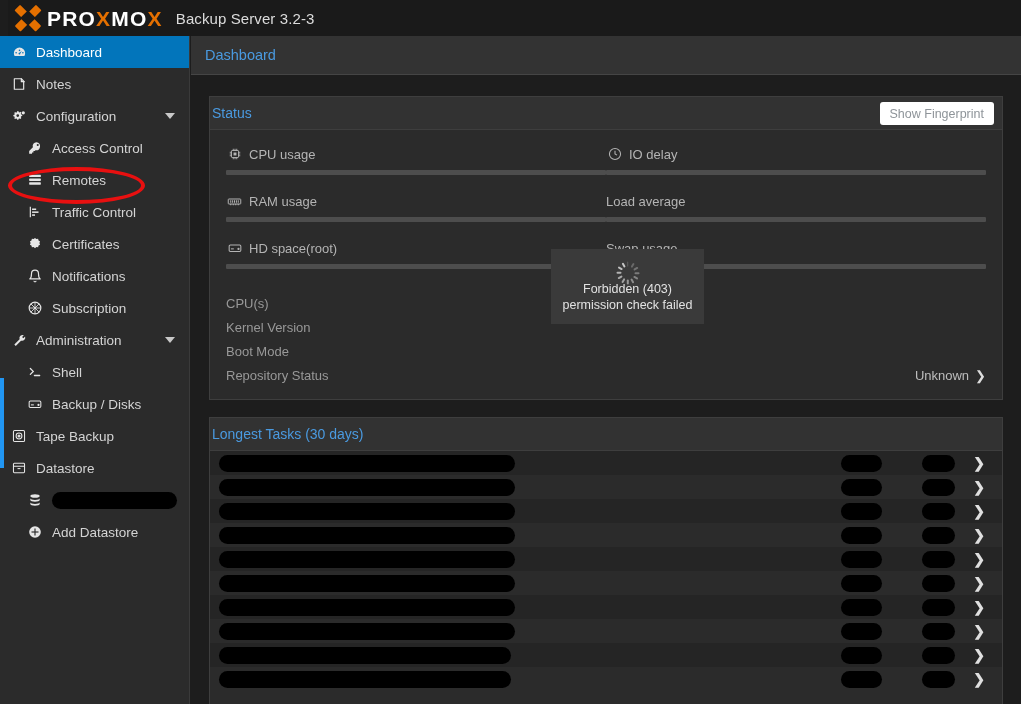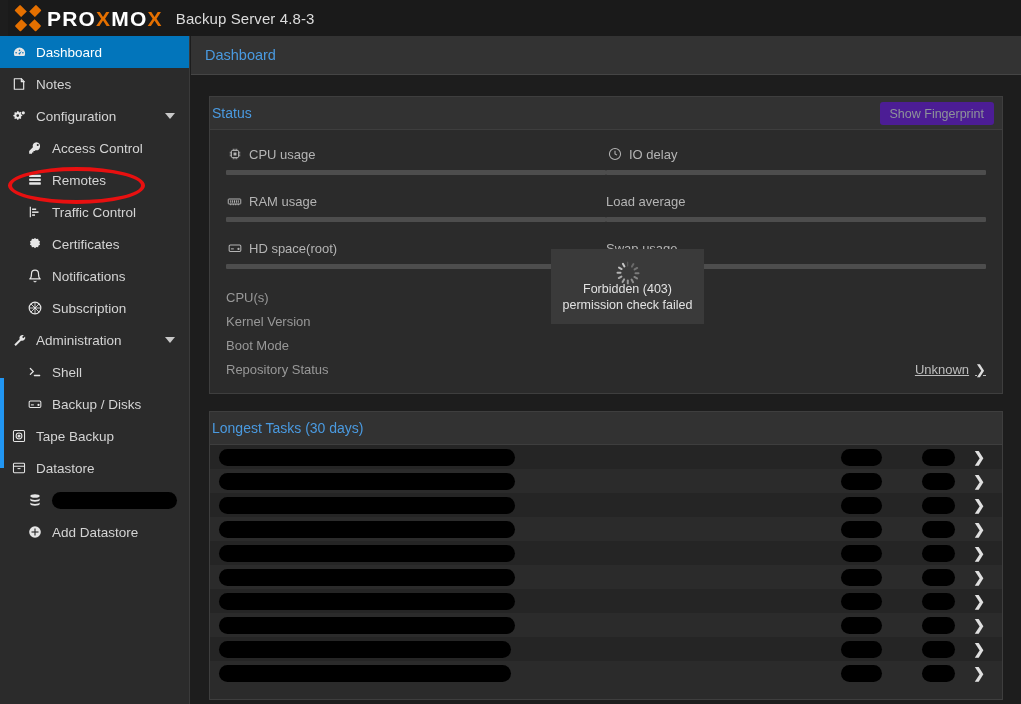--- a/index.html
+++ b/index.html
@@ -91,21 +91,21 @@
     background: #1d1d1d; padding: 20px 18px 0 18px;
   }
   .panel { background: #2b2b2b; border: 1px solid #3e3e3e; }
   .panel-head {
     height: 33px; display: flex; align-items: center; position: relative;
     border-bottom: 1px solid #3e3e3e; background: #323232;
   }
   .panel-title { margin-left: 2px; font-size: 14px; color: #4a9ae0; }
   #show-fingerprint-button {
     position: absolute; right: 8px; top: 5px; height: 23px; padding: 0 10px;
-    background: #4c1d95; border: none; border-radius: 3px;
+    background: #ffffff; border: none; border-radius: 3px;
     color: #8e9499; font-size: 12.5px; cursor: pointer;
     font-family: "Liberation Sans", sans-serif;
   }
 
   
   #status-body { padding: 14px 16px 12px 16px; position: relative; }
   .gauge-grid { display: flex; }
   .gauge-col { flex: 1; }
   .gauge { margin-bottom: 16px; }
   .gauge-label {
@@ -114,28 +114,28 @@
   }
   .gauge-label .gi {
     width: 17px; margin-right: 6px; display: inline-flex;
     justify-content: center; color: #b4b4b4;
   }
   .gauge-track {
     height: 5px; background: #4d4d4d; border-radius: 1px; margin-top: 6px;
   }
   .gauge-fill { height: 100%; width: 0%; background: #4a9ae0; }
 
-  .detail-rows { margin-top: 0; }
+  .detail-rows { margin-top: 6px; }
   .detail-row {
     display: flex; align-items: center; height: 24px;
     color: #989898; font-size: 13px;
   }
   .detail-row .dk { flex: none; }
   .detail-row .dv {
-    margin-left: auto; color: #bdbdbd; display: flex; align-items: center; text-decoration: underline;
+    margin-left: auto; color: #bdbdbd; display: flex; align-items: center;
   }
   .detail-row .dv .chev { margin-left: 6px; font-size: 13px; color: #dcdcdc; }
 
   
   #error-overlay {
     position: absolute; left: 341px; top: 119px; width: 153px; height: 75px;
     background: #3a3a3a; display: flex; flex-direction: column;
     align-items: center; justify-content: center; z-index: 40;
   }
   #error-spinner {
@@ -170,21 +170,21 @@
 
 <div id="topbar">
   <div id="logo-wrap">
     <div class="logo-mark">
       <i class="a"></i>
         <i class="b"></i>
         <u></u>
     </div>
     <div id="logo-text"><span>PRO</span><b>X</b><span>MO</span><b>X</b></div>
   </div>
-  <div id="product-title">Backup Server 4.8-3</div>
+  <div id="product-title">Backup Server 3.2-3</div>
 </div>
 
 <div id="sidebar">
   <div id="sidebar-nav">
       <div class="nav-item selected">
         <span class="ic">
           <svg width="15" height="15" viewBox="0 0 24 24" fill="currentColor">
             <path d="M12 4a9 9 0 0 0-9 9 9 9 0 0 0 1.2 4.5h15.6A9 9 0 0 0 21 13a9 9 0 0 0-9-9zm0 3.2a1.3 1.3 0 1 1 0 2.6 1.3 1.3 0 0 1 0-2.6zM6.6 11a1.3 1.3 0 1 1 0 2.6 1.3 1.3 0 0 1 0-2.6zm10.8 0a1.3 1.3 0 1 1 0 2.6 1.3 1.3 0 0 1 0-2.6zM15.8 9.4l-2.6 4a1.4 1.4 0 1 1-1.5-1l4.1-3z"></path>
           </svg>
         </span>

